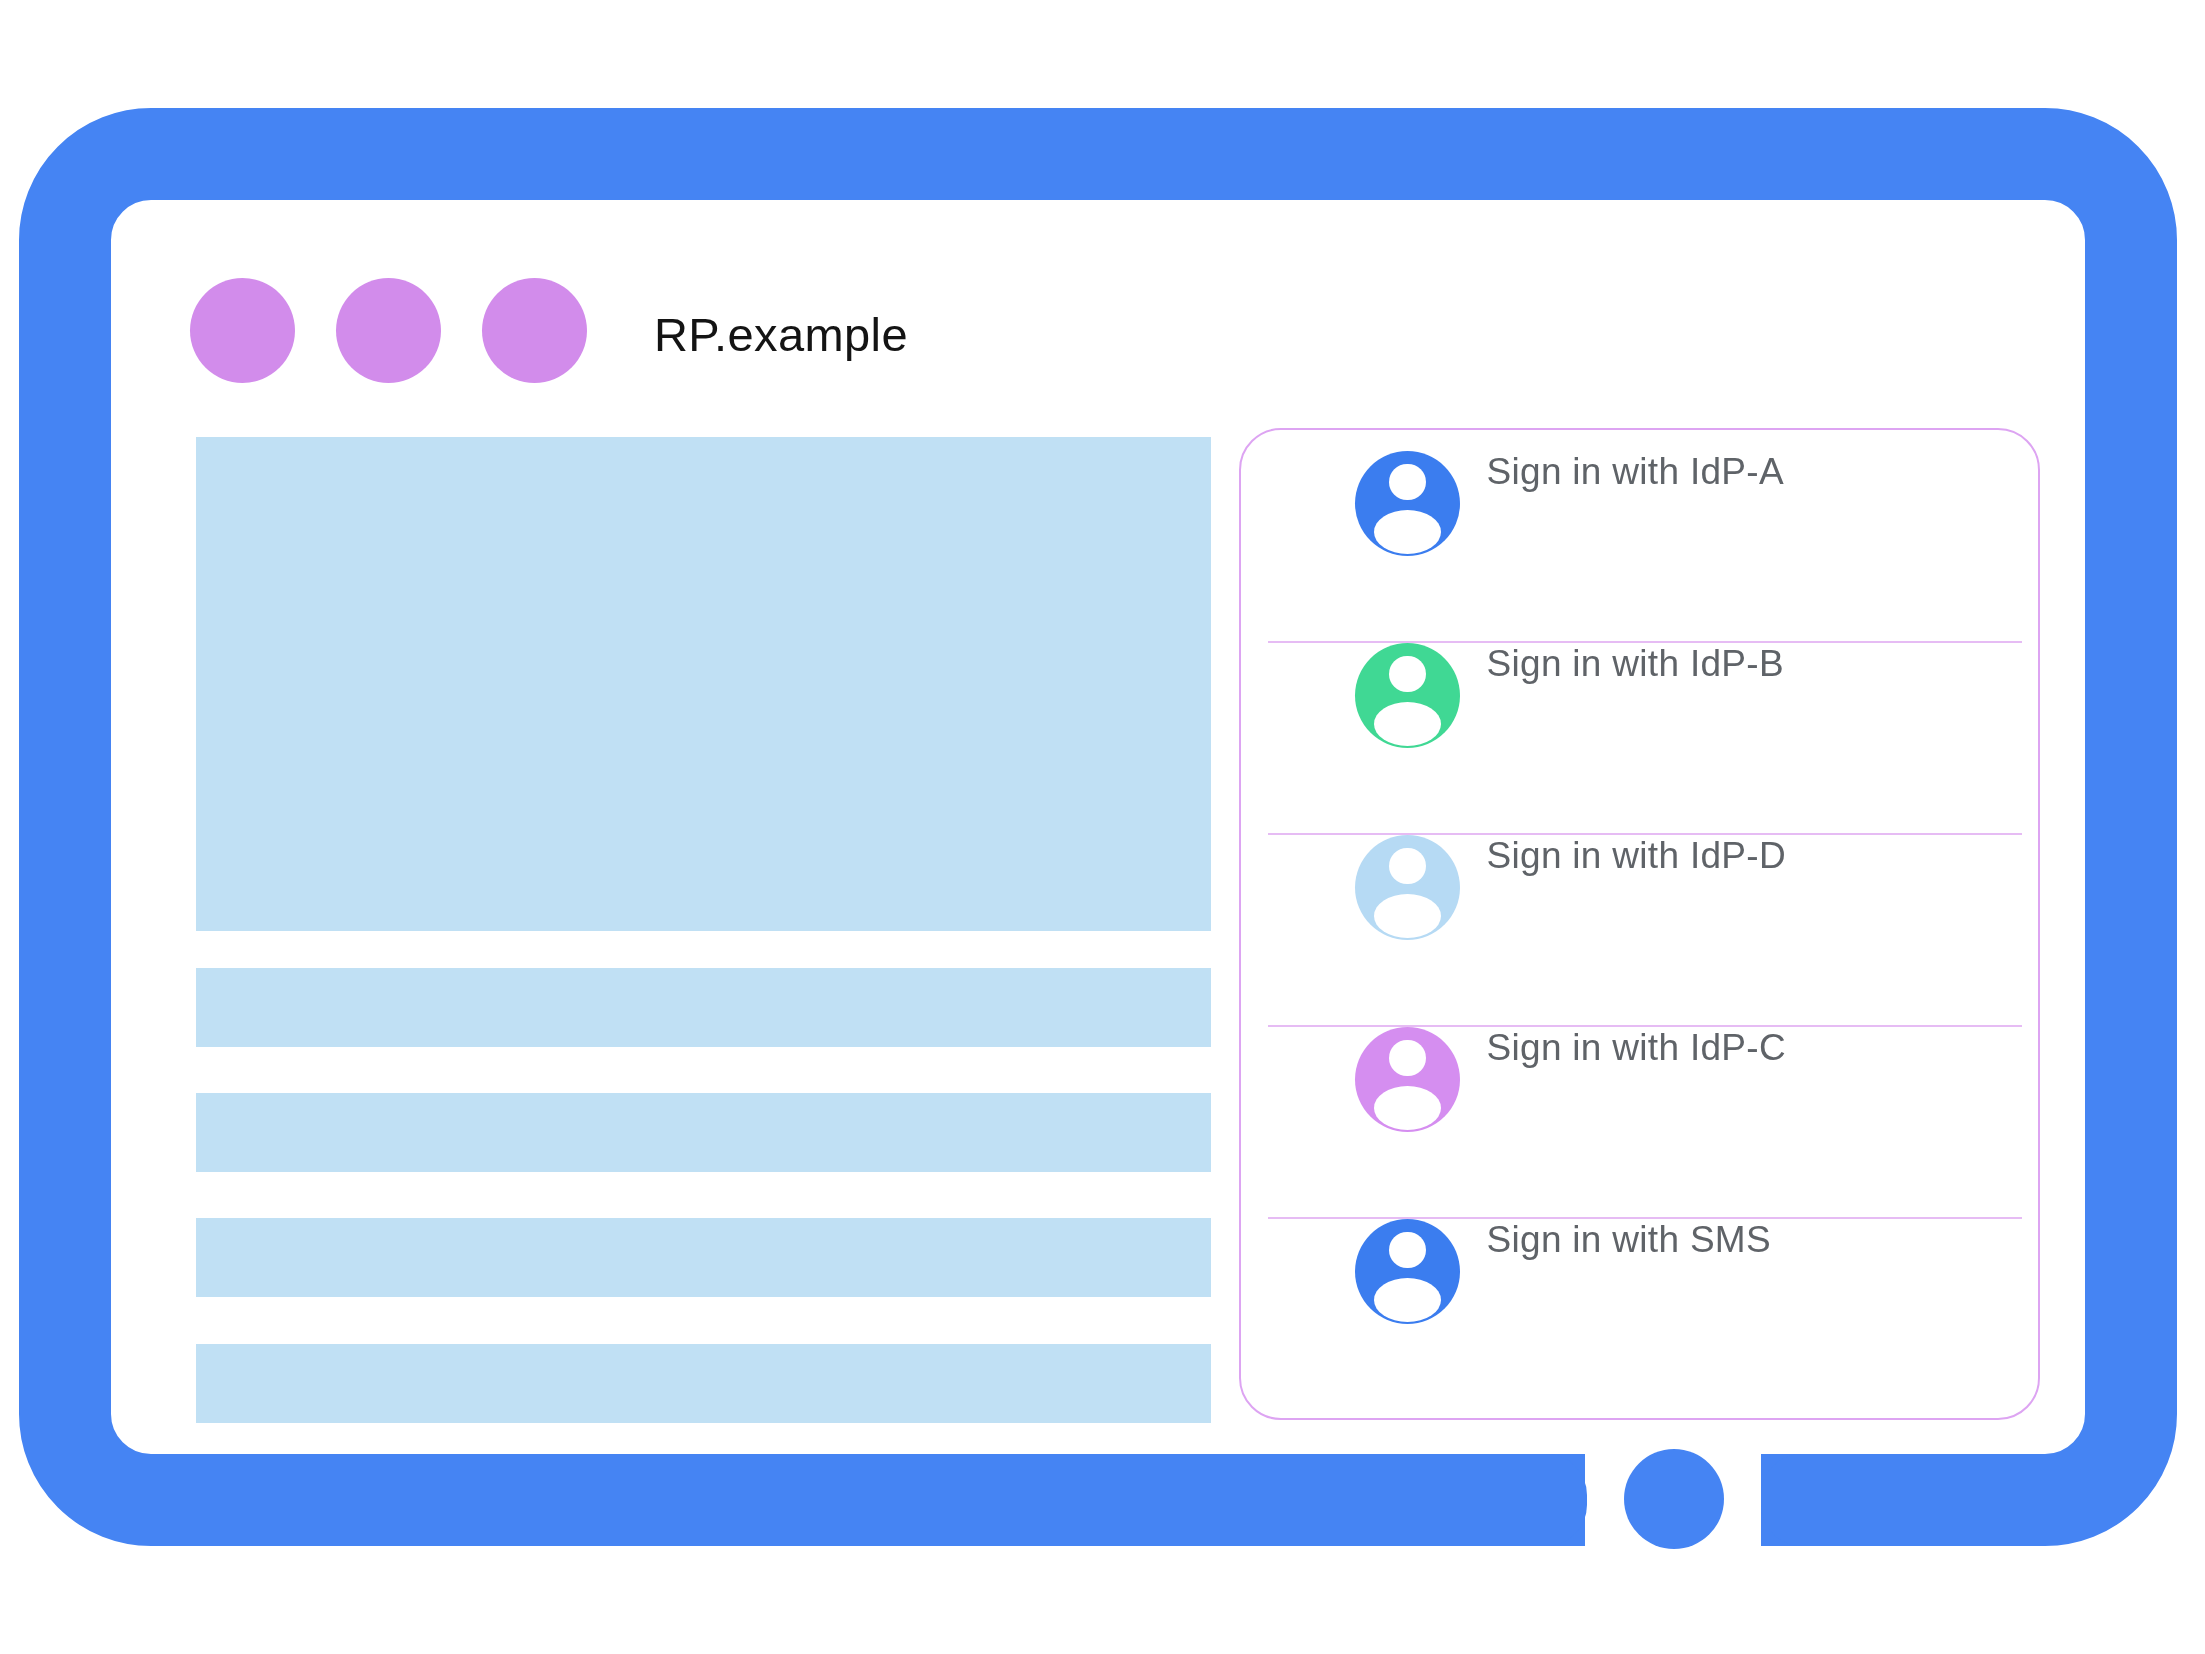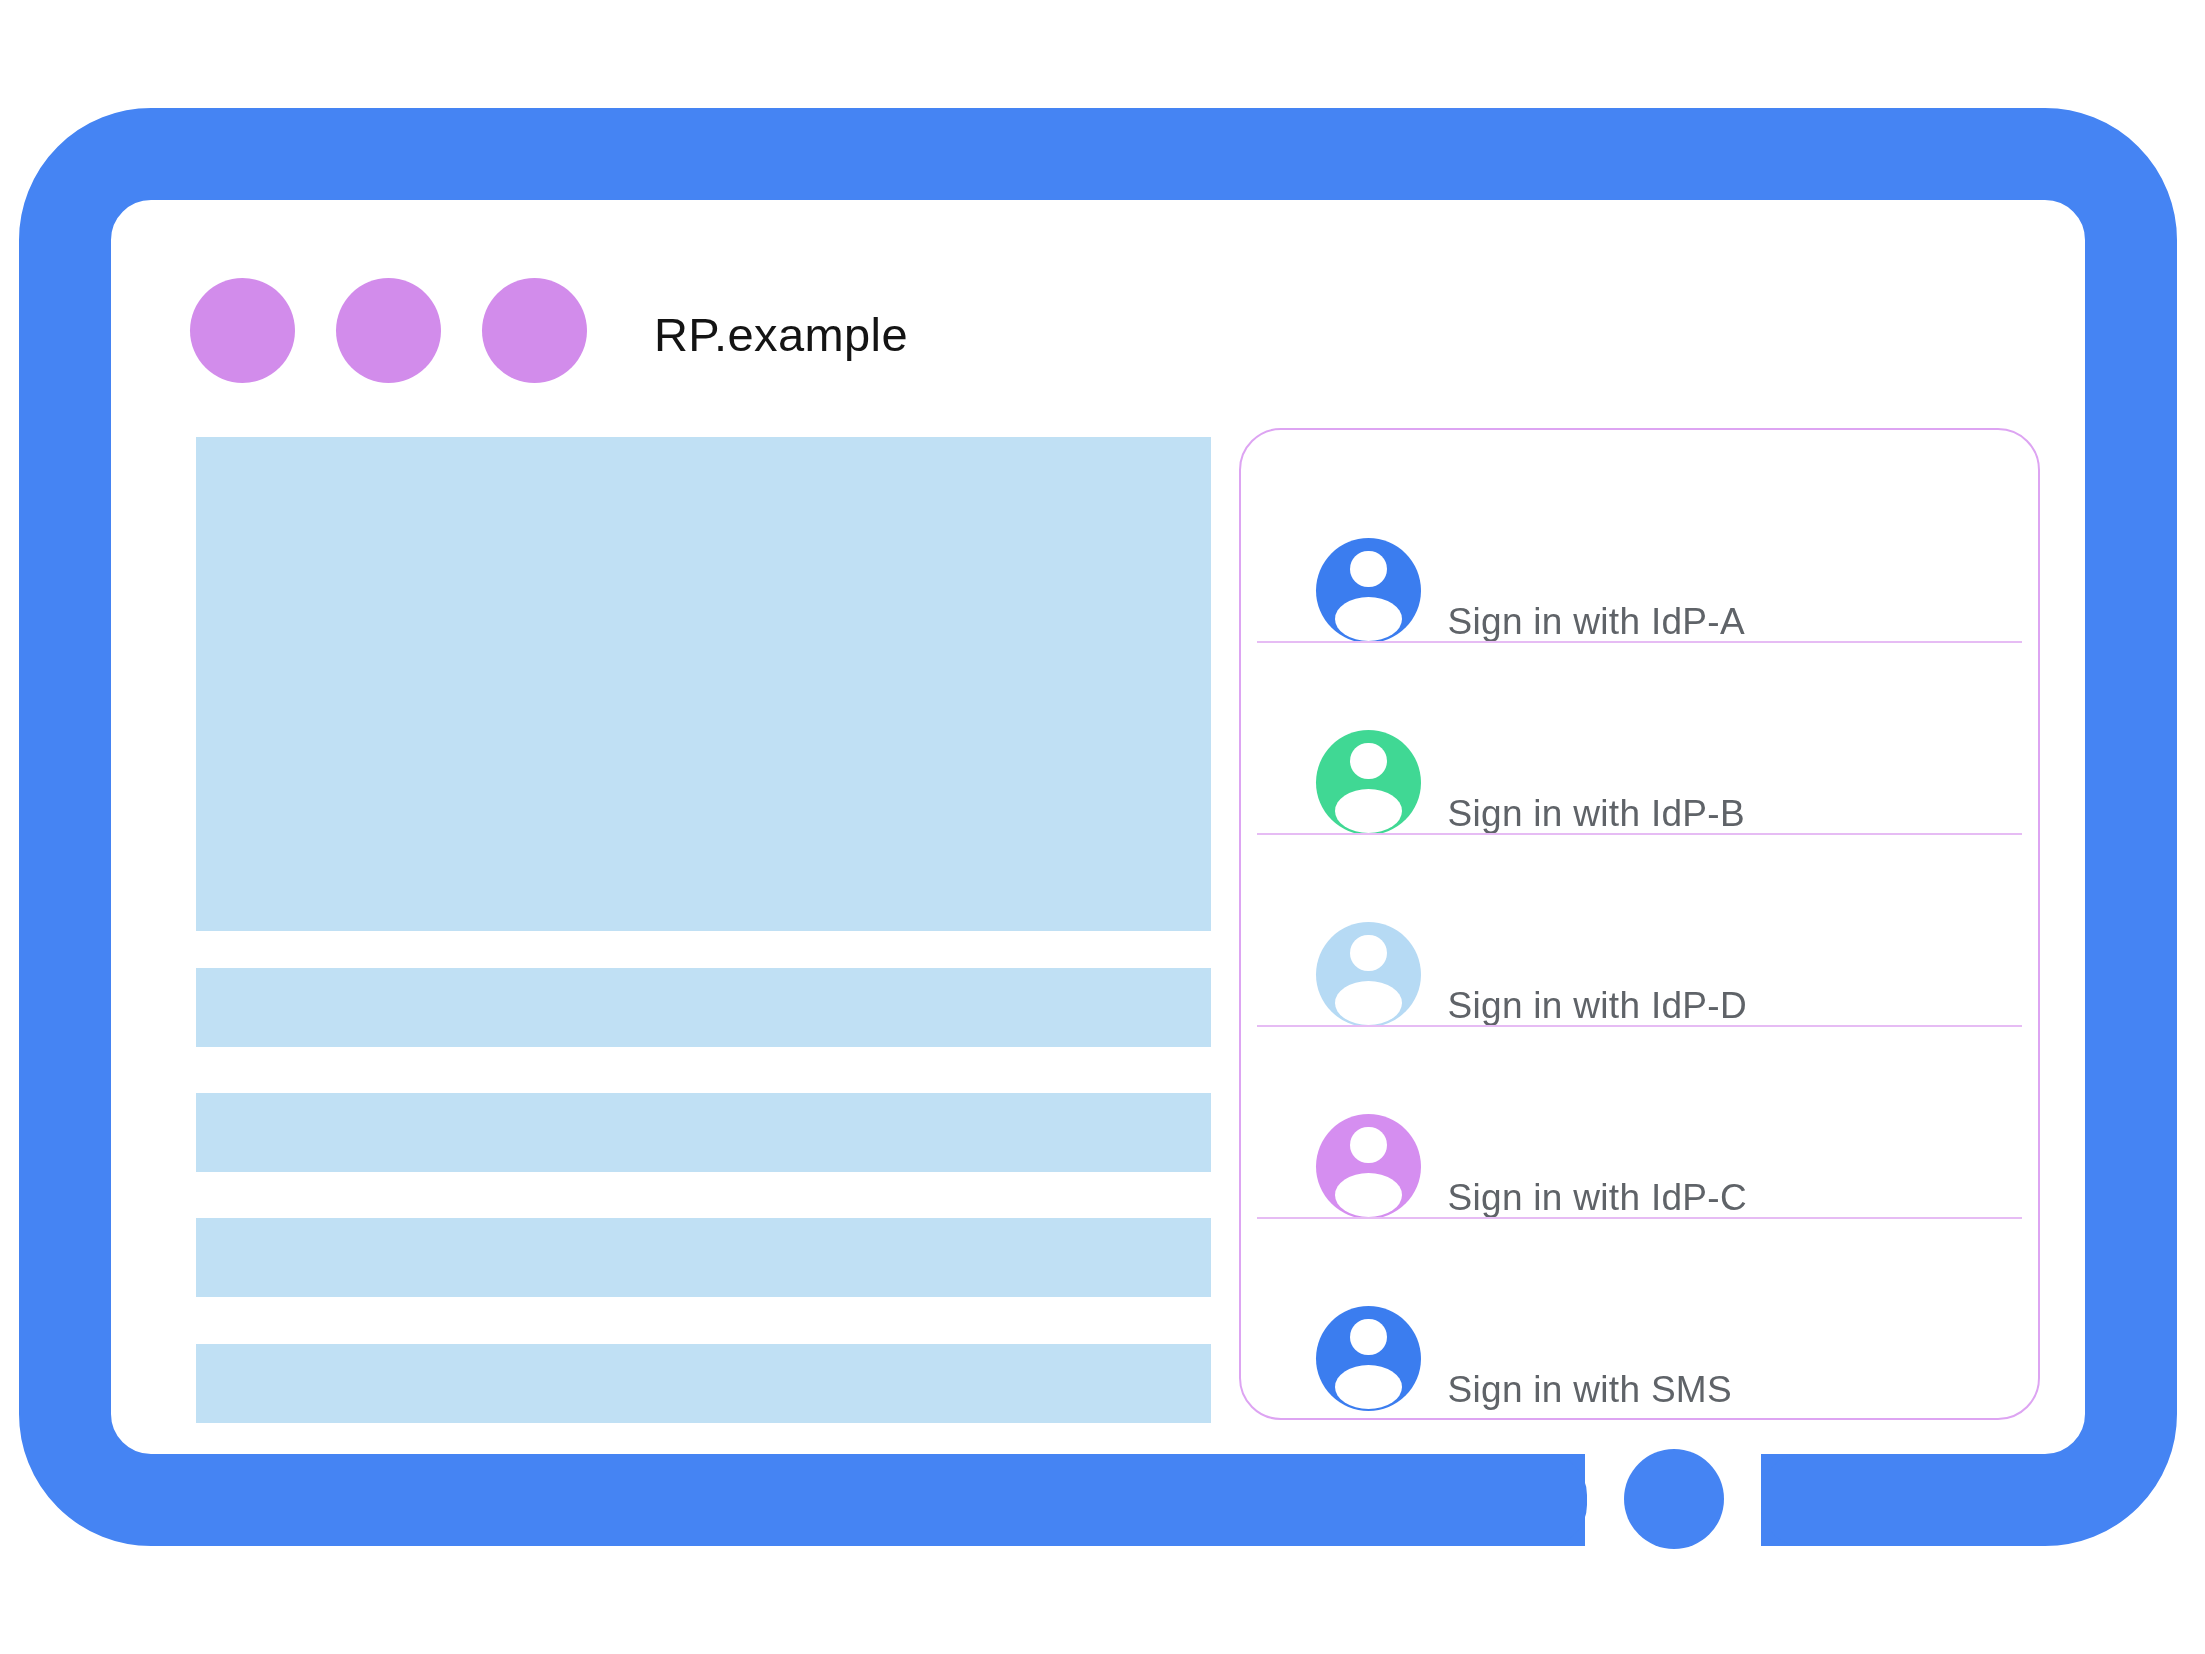--- a/index.html
+++ b/index.html
@@ -61,24 +61,25 @@
   
   .signin-panel{
     position:absolute;left:1239px;top:428px;width:801px;height:992px;
     background:#ffffff;
     border:2.6px solid var(--panel-border-pink);
     border-radius:42px;
     display:flex;flex-direction:column;
     padding:21px 0 7px 0;
   }
   .signin-row{
-    flex:1 1 0;display:flex;align-items:flex-end;
-    padding-left:75px;gap:26.5px;position:relative;
+    flex:1 1 0;display:flex;align-items:flex-start;
+    padding-left:103px;gap:26.5px;position:relative;
     background:transparent;border:0;text-align:left;cursor:pointer;
     font-family:"Liberation Sans", sans-serif;
+    margin-left:11px;
   }
   .signin-row:not(:last-child)::after{
     content:"";position:absolute;left:16px;right:16px;bottom:0;height:1.8px;
     background:var(--divider-pink);
   }
   .avatar{
     position:relative;width:105px;height:105px;flex:0 0 105px;
     border-radius:50%;overflow:hidden;
   }
   .avatar .head{

